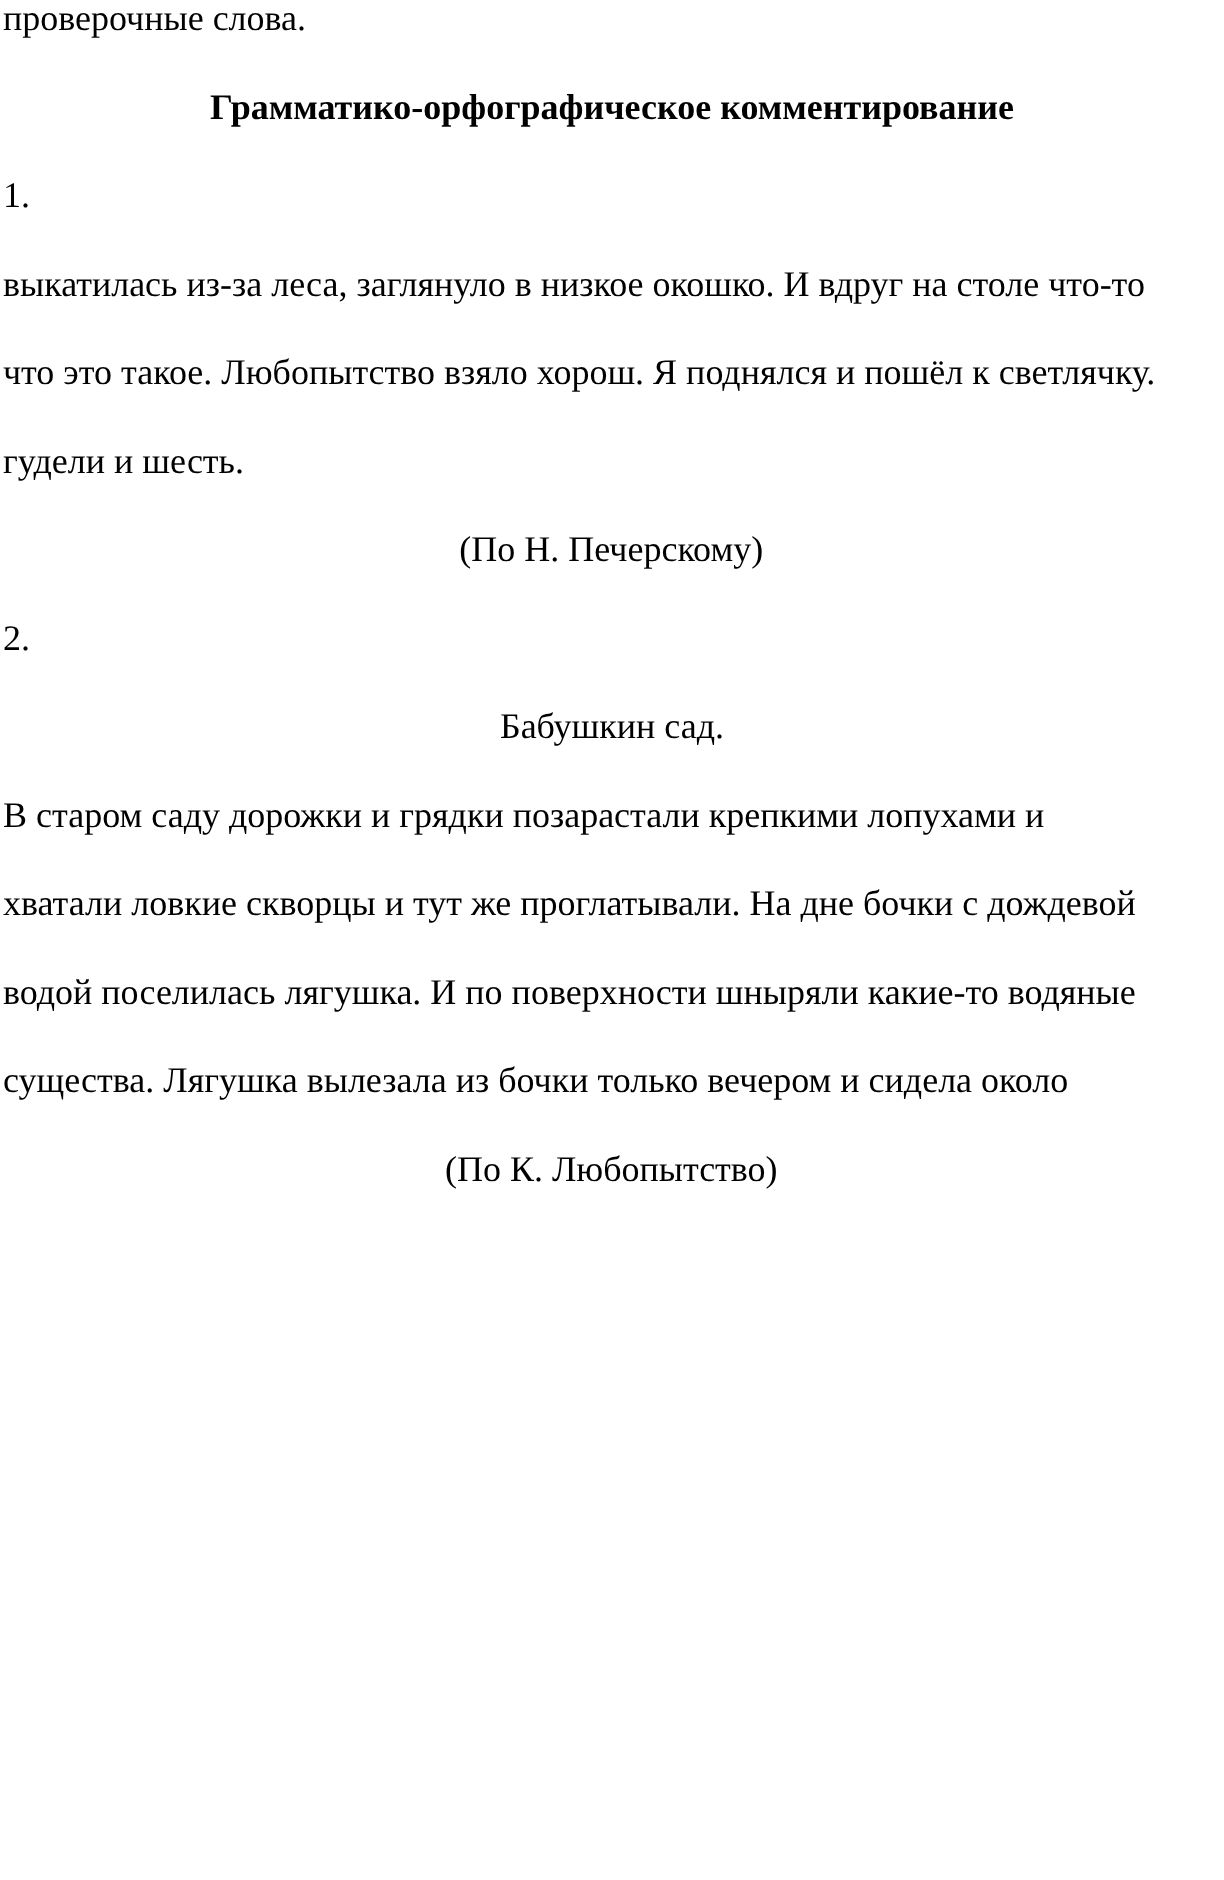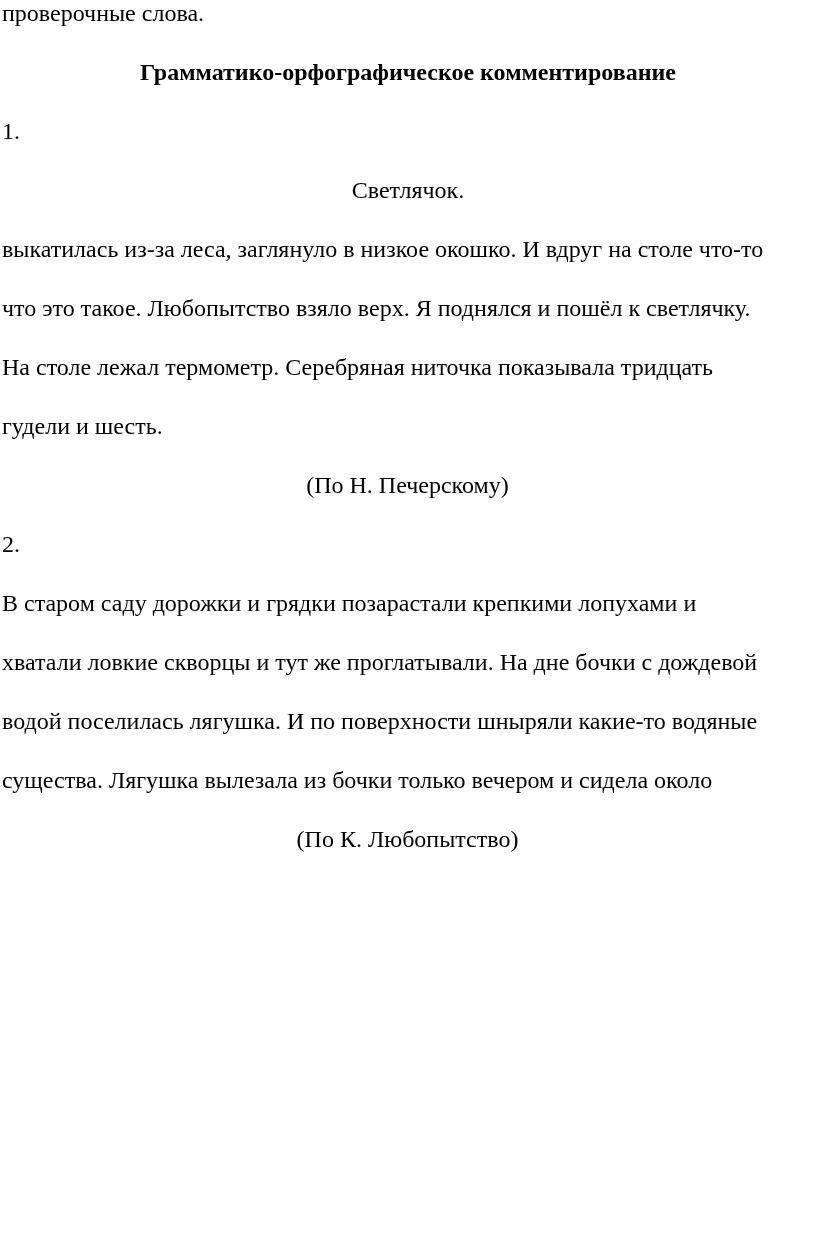--- a/index.html
+++ b/index.html
@@ -44,27 +44,26 @@
 </head>
 <body>
 
 <div class="page">
 
   <div class="line">проверочные слова.</div>
 
   <div class="line center bold">Грамматико-орфографическое комментирование</div>
 
   <div class="line">1.</div>
-  <div class="line center">Светлячок.</div>
   <div class="line">выкатилась из-за леса, заглянуло в низкое окошко. И вдруг на столе что-то</div>
-  <div class="line">что это такое. Любопытство взяло верх. Я поднялся и пошёл к светлячку.</div>
-  <div class="line">На столе лежал термометр. Серебряная ниточка показывала тридцать</div>
+  <div class="line">что это такое. Любопытство взяло хорош. Я поднялся и пошёл к светлячку.</div>
   <div class="line">гудели и шесть.</div>
   <div class="line right">(По Н. Печерскому)</div>
 
   <div class="line">2.</div>
+  <div class="line center">Бабушкин сад.</div>
   <div class="line">В старом саду дорожки и грядки позарастали крепкими лопухами и</div>
   <div class="line">хватали ловкие скворцы и тут же проглатывали. На дне бочки с дождевой</div>
   <div class="line">водой поселилась лягушка. И по поверхности шныряли какие-то водяные</div>
   <div class="line">существа. Лягушка вылезала из бочки только вечером и сидела около</div>
   <div class="line right">(По К. Любопытство)</div>
 
 </div>
 
 </body></html>

